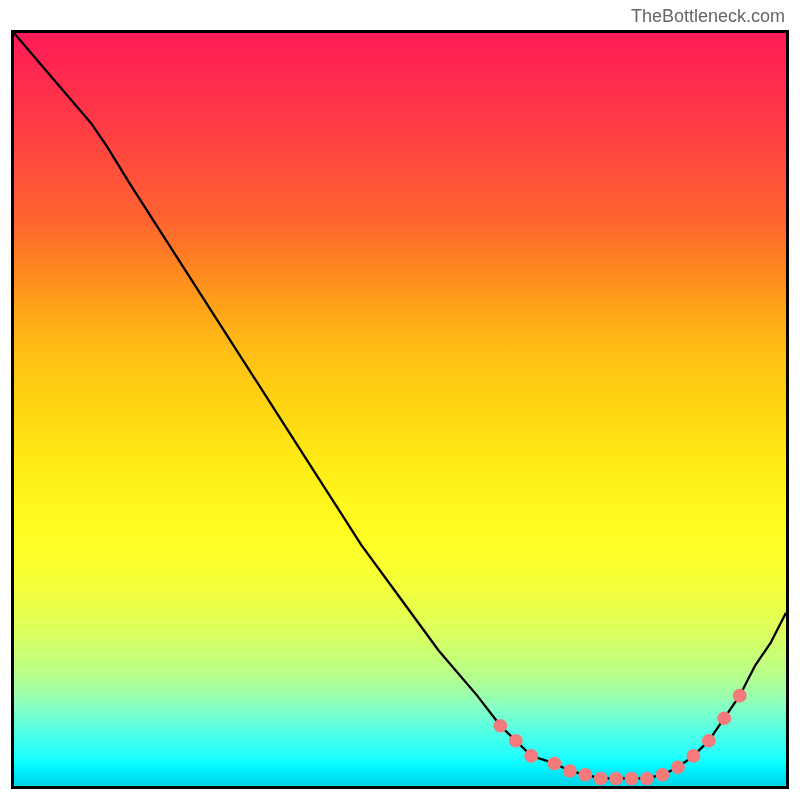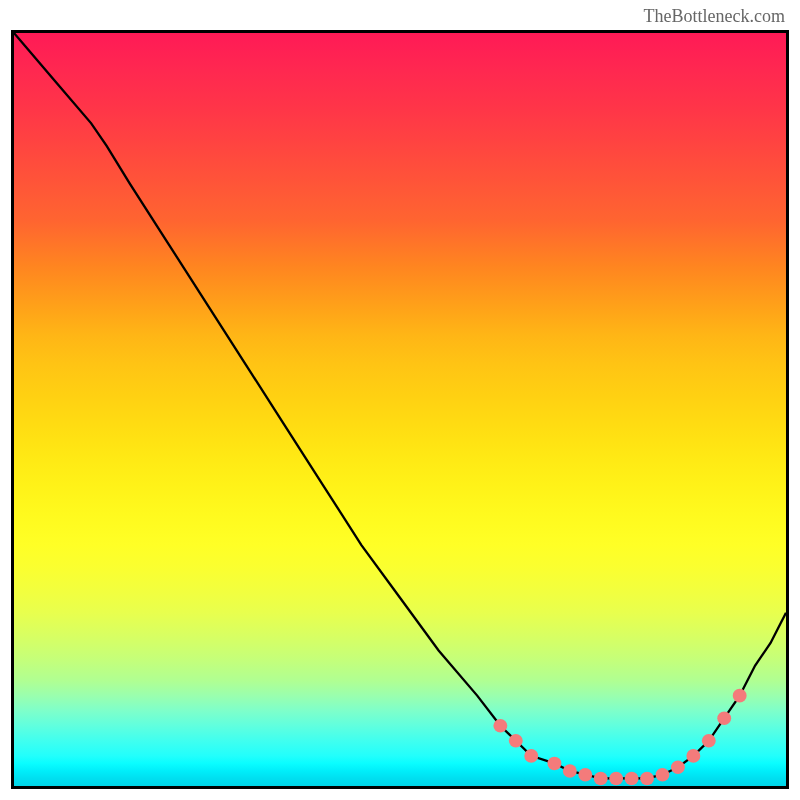--- a/index.html
+++ b/index.html
@@ -13,21 +13,20 @@
       height: 800px;
       overflow: hidden;
       font-family: Arial, sans-serif;
     }
     
     .chart-container {
       width: 800px;
       height: 588px;
       position: relative;
       background: white;
-      font-family: Liberation Serif, serif;
     }
     
     .plot-area {
       position: absolute;
       left: 11px;
       top: 30px;
       width: 778px;
       height: 759px;
       border: 3px solid black;
       background: linear-gradient(to bottom,

